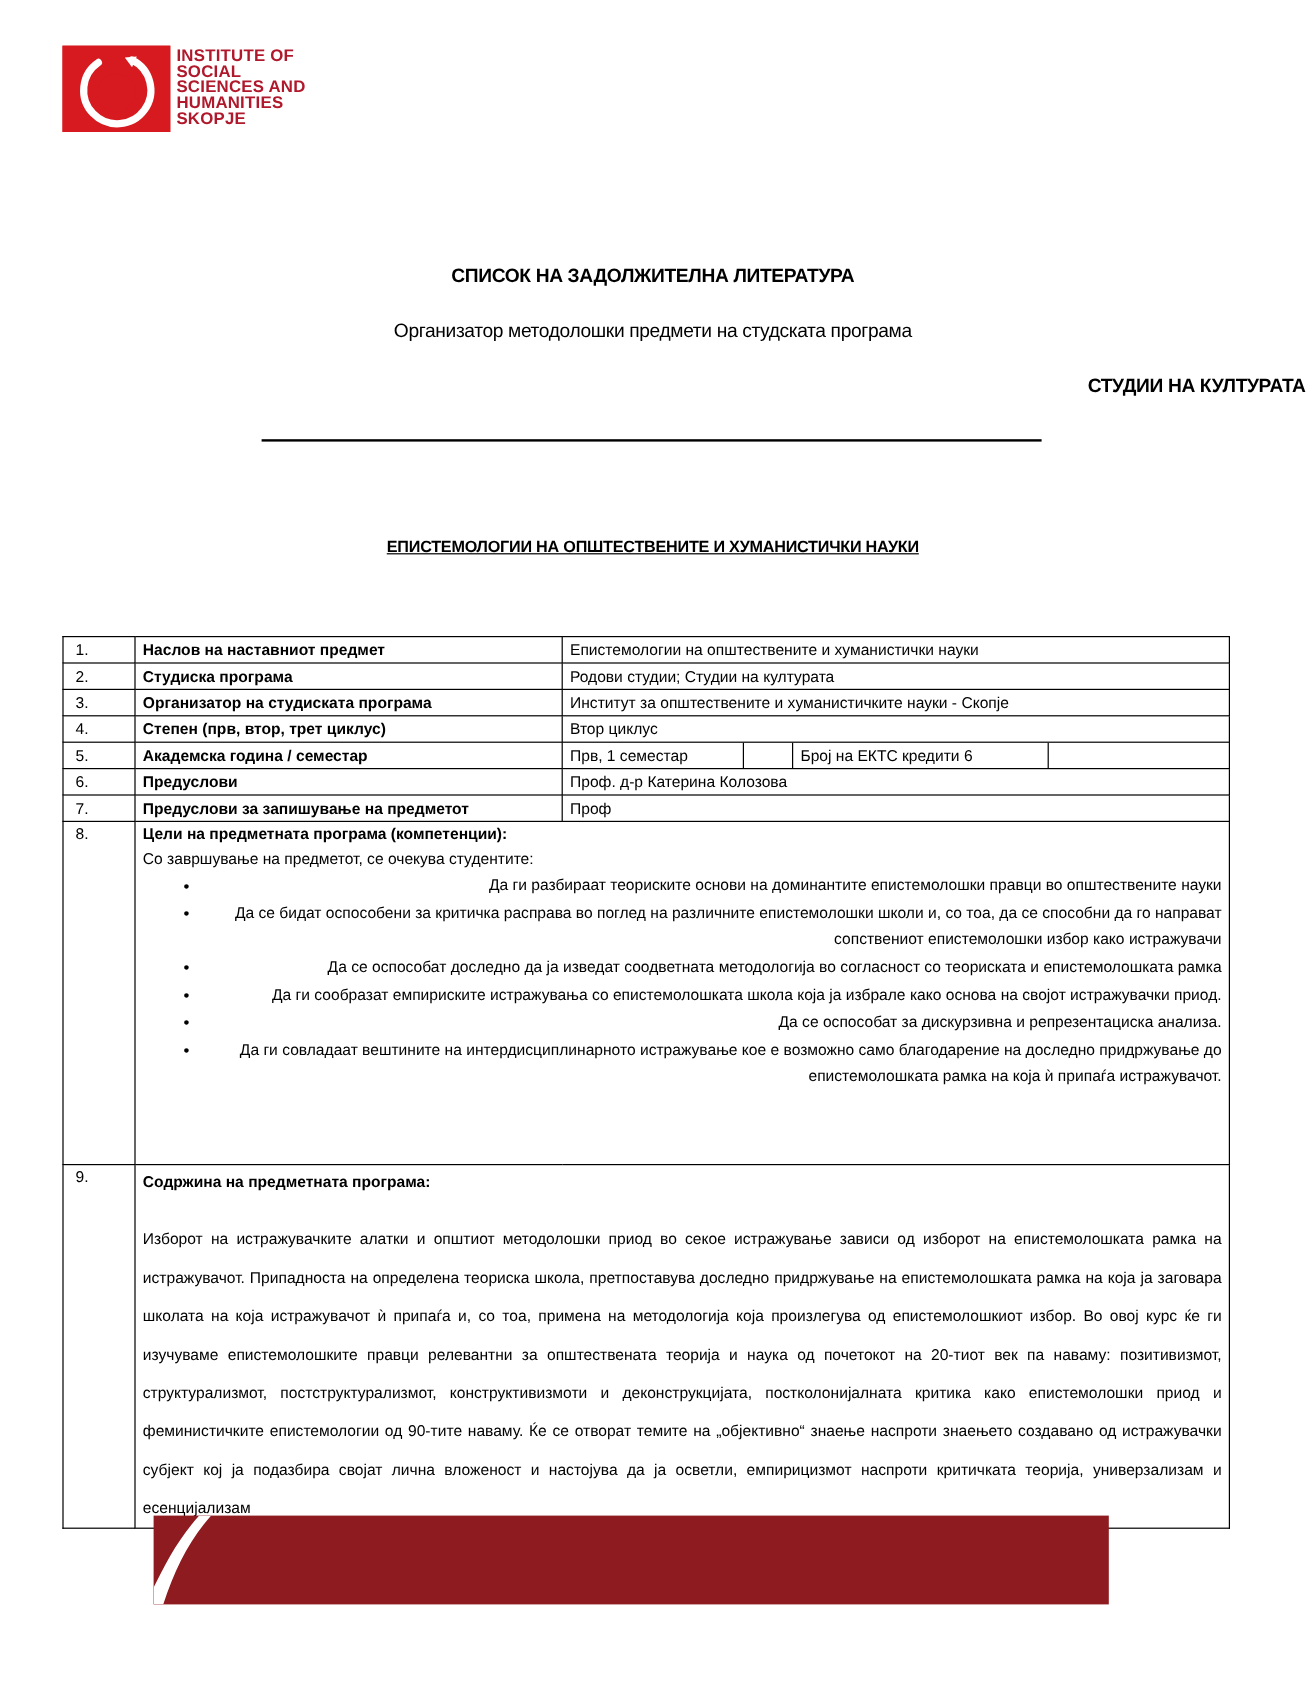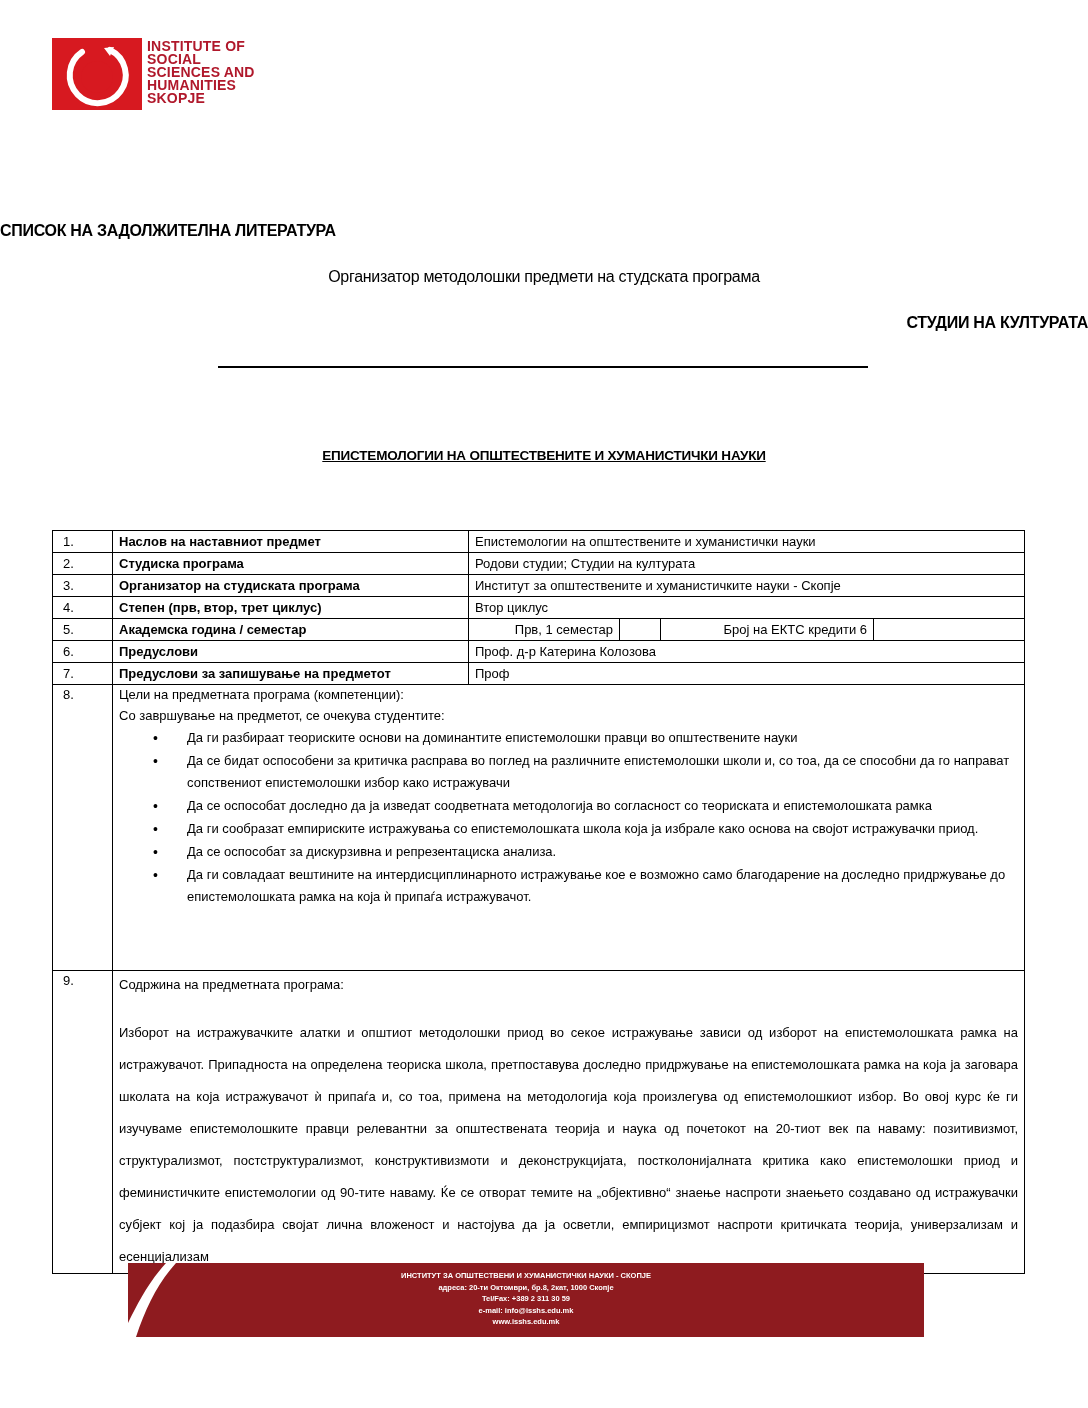--- a/index.html
+++ b/index.html
@@ -8,48 +8,48 @@
 
   
   .logo { position: absolute; left: 50px; top: 38px; width: 200px; height: 72px; }
   .logo-mark { position: absolute; left: 2px; top: 0; width: 90px; height: 72px; background: #d71920; }
   .logo-mark svg { width: 90px; height: 72px; display: block; }
   .logo-text { position: absolute; left: 97px; top: 2px; font-size: 14px; line-height: 13px;
                font-weight: bold; color: #b0182b; letter-spacing: 0.2px; }
   .logo-text div { white-space: nowrap; }
 
   
-  .h-main { position: absolute; left: 0; width: 1088px; top: 222px; 
+  .h-main { position: absolute; left: 0; width: 1088px; top: 222px; text-align: center;
             font-size: 16px; font-weight: bold; letter-spacing: -0.3px; }
   .h-sub { position: absolute; left: 0; width: 1088px; top: 268px; text-align: center;
            font-size: 16px; letter-spacing: -0.3px; }
   .h-prog { position: absolute; left: 0; width: 1088px; top: 314px; text-align: right;
             font-size: 16px; font-weight: bold; letter-spacing: -0.3px; }
   .h-rule { position: absolute; left: 218px; top: 366px; width: 650px; height: 2px; background: #000; }
   .h-course { position: absolute; left: 0; width: 1088px; top: 448px; text-align: center;
               font-size: 13.5px; font-weight: bold; text-decoration: underline; letter-spacing: -0.2px; }
 
   
   .tbl { position: absolute; left: 52px; top: 530px; width: 972px; border-collapse: collapse;
          font-size: 13px; table-layout: fixed; }
   .tbl td { border: 1.5px solid #000; padding: 0 6px; height: 21px; vertical-align: middle;
             line-height: 20px; }
   .tbl td.num { width: 48px; padding-left: 10px; }
   .tbl td.lbl { font-weight: bold; }
   .tbl td.val { }
-  .tbl .split { padding: 0; text-align: right; }
+  .tbl .split { padding: 0; }
   .split-inner { display: flex; height: 21px; }
   .split-inner > div { border-right: 1.5px solid #000; padding: 0 6px; line-height: 21px; }
   .split-inner > div:last-child { border-right: none; }
 
   .tall td { vertical-align: top; }
-  .sec-title { font-weight: normal; line-height: 20px; }
+  .sec-title { font-weight: bold; line-height: 20px; }
   .sec-intro { line-height: 22px; }
   .goals { margin: 0; padding: 0 0 0 68px; list-style: none; }
-  .goals li { position: relative; line-height: 22px; padding-bottom: 1px; }
+  .goals li { position: relative; line-height: 22px; padding-bottom: 1px; text-align: right; }
   .goals li::before { content: "•"; position: absolute; left: -34px; top: 0; font-size: 14px; }
   .content-text { text-align: justify; line-height: 32px; padding-top: 2px; margin-top: 20px; }
 
   
   .footer { position: absolute; left: 128px; top: 1263px; width: 796px; height: 74px; background: #8e1b1f;
             overflow: hidden; }
   .footer-swoosh { position: absolute; left: 0; top: 0; width: 60px; height: 74px; }
   .footer-text { position: absolute; left: 0; width: 796px; top: 7px; text-align: center; color: #fff;
                  font-size: 7.5px; line-height: 11.5px; font-weight: bold; }
 </style>
@@ -151,20 +151,13 @@
       <div class="content-text">Изборот на истражувачките алатки и општиот методолошки приод во секое истражување зависи од изборот на епистемолошката рамка на истражувачот. Припадноста на определена теориска школа, претпоставува доследно придржување на епистемолошката рамка на која ја заговара школата на која истражувачот ѝ припаѓа и, со тоа, примена на методологија која произлегува од епистемолошкиот избор. Во овој курс ќе ги изучуваме епистемолошките правци релевантни за општествената теорија и наука од почетокот на 20-тиот век па наваму: позитивизмот, структурализмот, постструктурализмот, конструктивизмоти и деконструкцијата, постколонијалната критика како епистемолошки приод и феминистичките епистемологии од 90-тите наваму. Ќе се отворат темите на „објективно“ знаење наспроти знаењето создавано од истражувачки субјект кој ја подазбира својат лична вложеност и настојува да ја осветли, емпирицизмот наспроти критичката теорија, универзализам и есенцијализам</div>
     </td>
   </tr>
 </tbody>
   </table>
 
 <div class="footer">
   <svg class="footer-swoosh" viewBox="0 0 60 74">
     <path d="M0 74 L0 60 C10 40 20 20 38 0 L48 0 C30 20 18 44 8 74 Z" fill="#ffffff"></path>
   </svg>
-  <div class="footer-text">
-    <div>ИНСТИТУТ ЗА ОПШТЕСТВЕНИ И ХУМАНИСТИЧКИ НАУКИ - СКОПЈЕ</div>
-    <div>адреса: 20-ти Октомври, бр.8, 2кат, 1000 Скопје</div>
-    <div>Tel/Fax: +389 2 311 30 59</div>
-    <div>e-mail: info@isshs.edu.mk</div>
-    <div>www.isshs.edu.mk</div>
-  </div>
 </div>
 
 </body></html>

